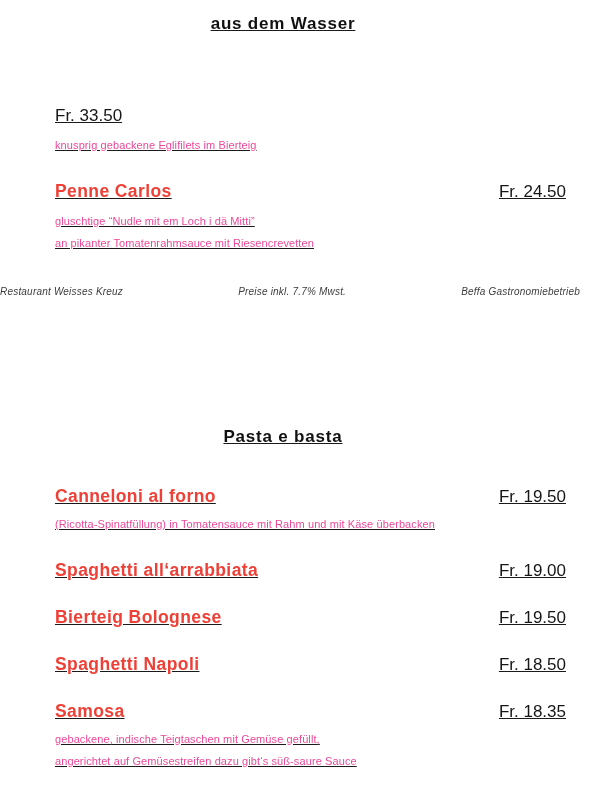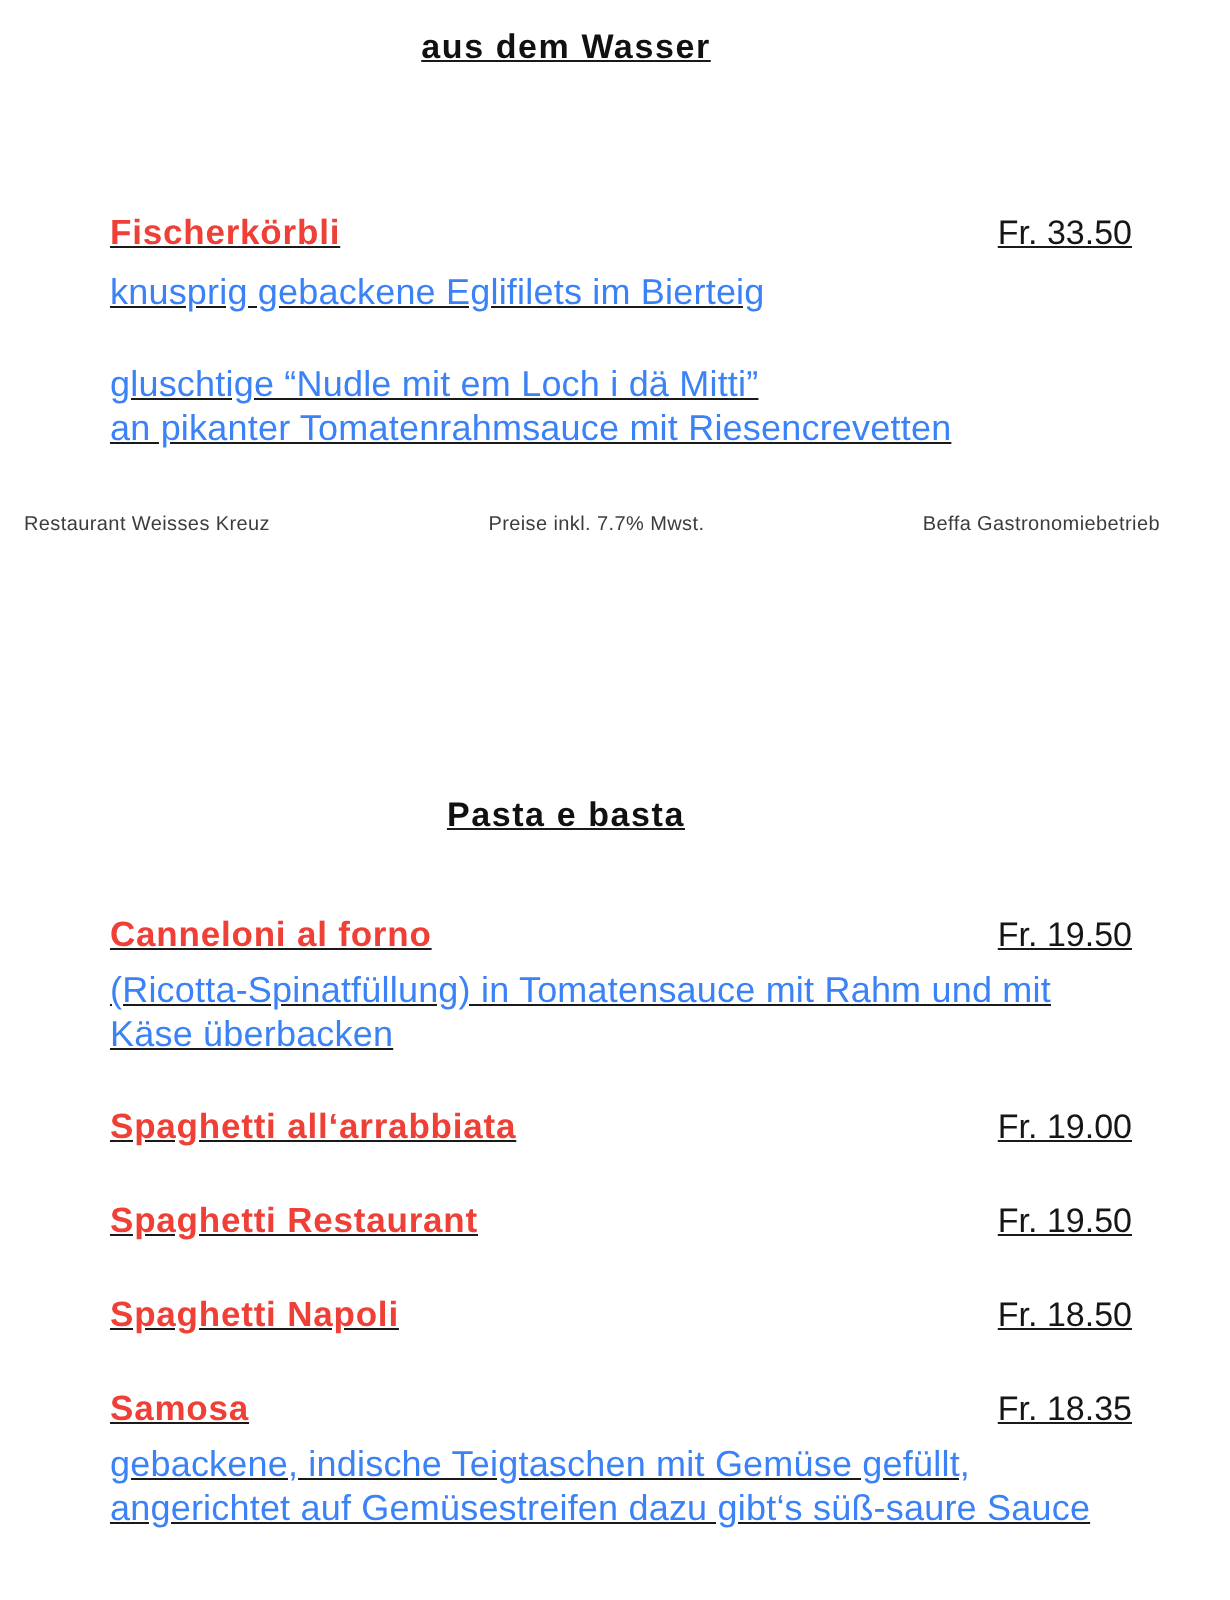--- a/index.html
+++ b/index.html
@@ -47,38 +47,38 @@
     letter-spacing: 0.4px;
     color: #ee4036;
   }
   .item-price {
     font-size: 17px;
     font-weight: 500;
     color: #161616;
     white-space: nowrap;
   }
   .item-desc {
-    font-size: 18px;
+    font-size: 11px;
     line-height: 22px;
-    color: #3b82f6;
+    color: #ec4899;
     letter-spacing: 0.1px;
   }
   
   .sec1 .item-first { margin-top: 70px; }
   .sec1 .item-next  { margin-top: 24px; }
   .sec1 .item-desc  { margin-top: 7px; }
   
   .page-footer {
     margin-top: 32px;
-    padding-left: 12px;
     padding-right: 35px;
     display: flex;
     justify-content: space-between;
     align-items: flex-start;
     font-size: 10px;
+    font-style: italic;
     color: #3c3c3c;
     letter-spacing: 0.2px;
   }
   
   .sec2-title { margin-top: 116px; }
   .sec2 .item-first { margin-top: 37px; }
   .sec2 .item-next  { margin-top: 24px; }
   .sec2 .item-desc  { margin-top: 5px; }
 </style>
 </head>
@@ -86,29 +86,32 @@
 
 <div class="page">
 
   <div class="content sec1">
     <div class="section-title">aus dem Wasser</div>
 
     <div class="items">
 
       <div class="item item-first">
         <div class="item-head">
-          <span class="item-name">Fischerkörbli</span>
           <span class="item-price">Fr. 33.50</span>
         </div>
         <div class="item-desc">
           <div>knusprig gebackene Eglifilets im Bierteig</div>
         </div>
       </div>
 
       <div class="item item-next">
+        <div class="item-head">
+          <span class="item-name">Penne Carlos</span>
+          <span class="item-price">Fr. 24.50</span>
+        </div>
         <div class="item-desc">
           <div>gluschtige “Nudle mit em Loch i dä Mitti”</div>
           <div>an pikanter Tomatenrahmsauce mit Riesencrevetten</div>
         </div>
       </div>
 
     </div>
   </div>
 
   <div class="page-footer">
@@ -134,21 +137,21 @@
 
       <div class="item item-next">
         <div class="item-head">
           <span class="item-name">Spaghetti all‘arrabbiata</span>
           <span class="item-price">Fr. 19.00</span>
         </div>
       </div>
 
       <div class="item item-next">
         <div class="item-head">
-          <span class="item-name">Spaghetti Restaurant</span>
+          <span class="item-name">Bierteig Bolognese</span>
           <span class="item-price">Fr. 19.50</span>
         </div>
       </div>
 
       <div class="item item-next">
         <div class="item-head">
           <span class="item-name">Spaghetti Napoli</span>
           <span class="item-price">Fr. 18.50</span>
         </div>
       </div>

